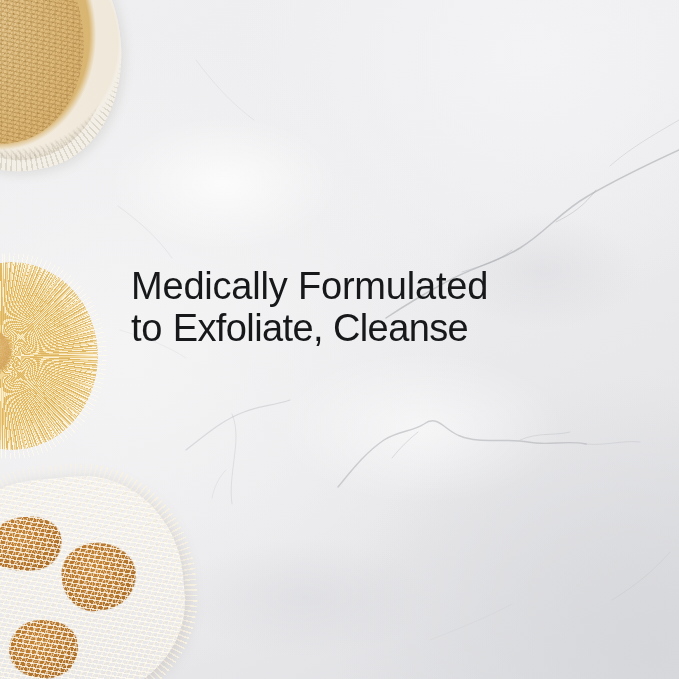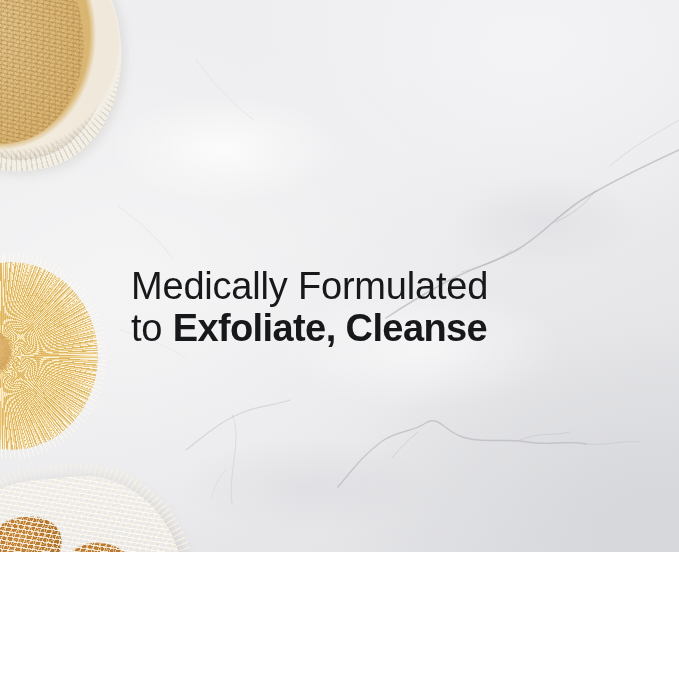--- a/index.html
+++ b/index.html
@@ -9,21 +9,21 @@
     background: #ffffff;
   }
   body {
     font-family: "Liberation Sans", sans-serif;
   }
 
   
   .banner {
     position: relative;
     width: 679px;
-    height: 552px;
+    height: 679px;
     overflow: hidden;
     background: #86efac;
   }
 
   
   .marble-base {
     position: absolute;
     inset: 0;
     background:
       radial-gradient(ellipse 70% 60% at 78% 8%,  #f3f3f5 0%, rgba(243,243,245,0) 62%),
@@ -49,21 +49,21 @@
     left: 131px;
     top: 265px;
     width: 470px;
     color: #17181a;
     line-height: 42px;
     letter-spacing: -0.2px;
     white-space: nowrap;
   }
   .hl-line { display: block; font-size: 38px; }
   .w-light { font-weight: 300; }
-  .w-bold  { font-weight: 700; letter-spacing: -0.6px; }
+  .w-bold  { font-weight: 400; letter-spacing: -0.6px; }
 
   
   .prop { position: absolute; }
 
   
   .pad {
     left: -96px; top: -86px;
     width: 216px; height: 258px;
     border-radius: 50% 48% 46% 50% / 48% 50% 50% 46%;
     transform: rotate(-12deg);

